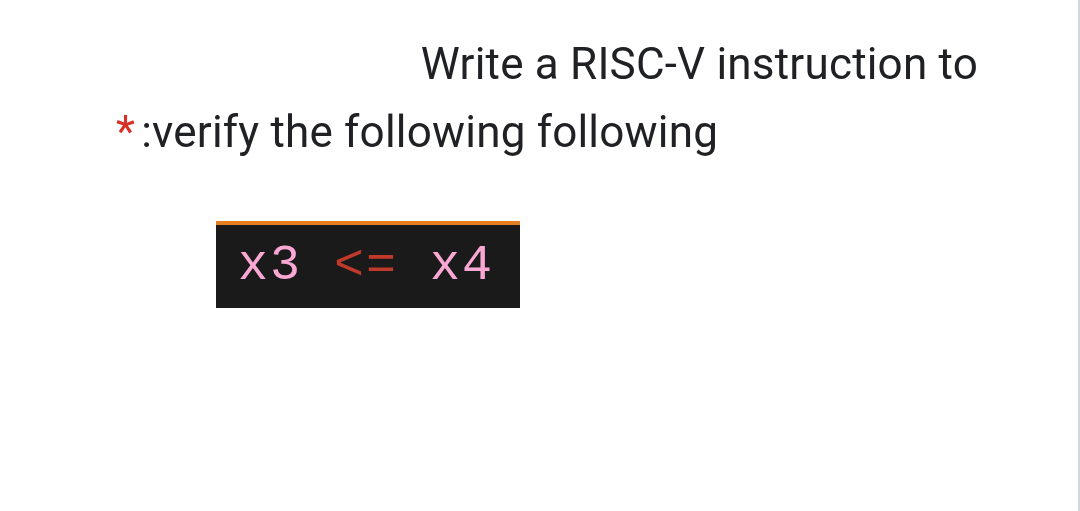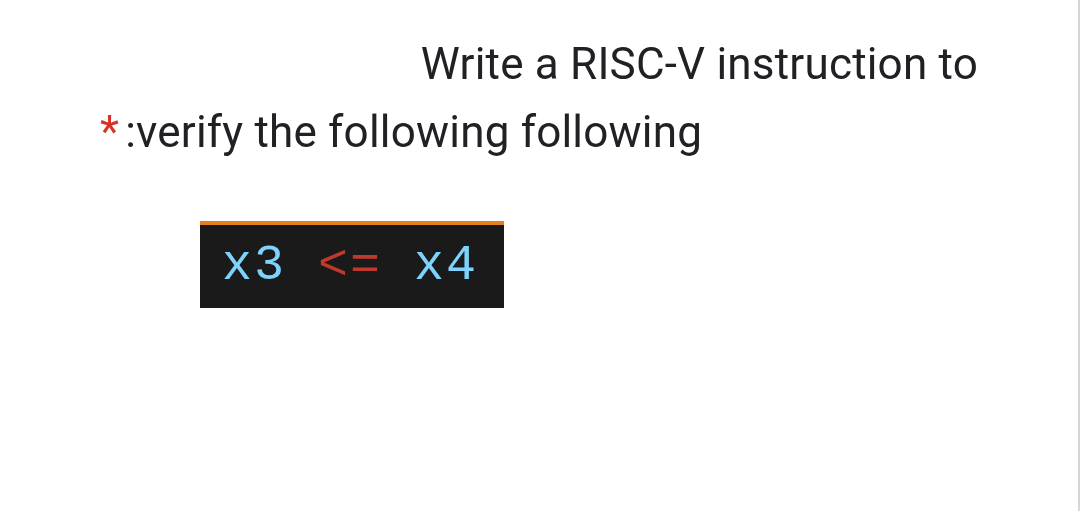--- a/index.html
+++ b/index.html
@@ -10,20 +10,21 @@
     body {
       width: 1080px;
       height: 511px;
       background: #ffffff;
       font-family: 'Google Sans', 'Roboto', Arial, sans-serif;
       position: relative;
       border-right: 2px solid #d0d7de;
     }
     .question-container {
       padding: 30px 100px;
+      margin-left: 16px;
     }
     .question-text {
       font-size: 44px;
       line-height: 1.55;
       color: #202124;
       text-align: right;
       font-weight: 400;
       letter-spacing: 0.2px;
     }
     .required-mark {
@@ -44,21 +45,21 @@
       display: inline-block;
       background: #1a1a1a;
       border-top: 4px solid #e67e22;
       padding: 12px 26px 14px 22px;
       font-family: 'Consolas', 'Courier New', monospace;
       font-size: 50px;
       font-weight: 400;
       letter-spacing: 2px;
     }
     .reg {
-      color: #7dd3fc;
+      color: #f9a8d4;
     }
     .op {
       color: #c0392b;
     }
   </style>
 </head>
 <body>
 
 <div class="question-container">
   <div class="question-text">

